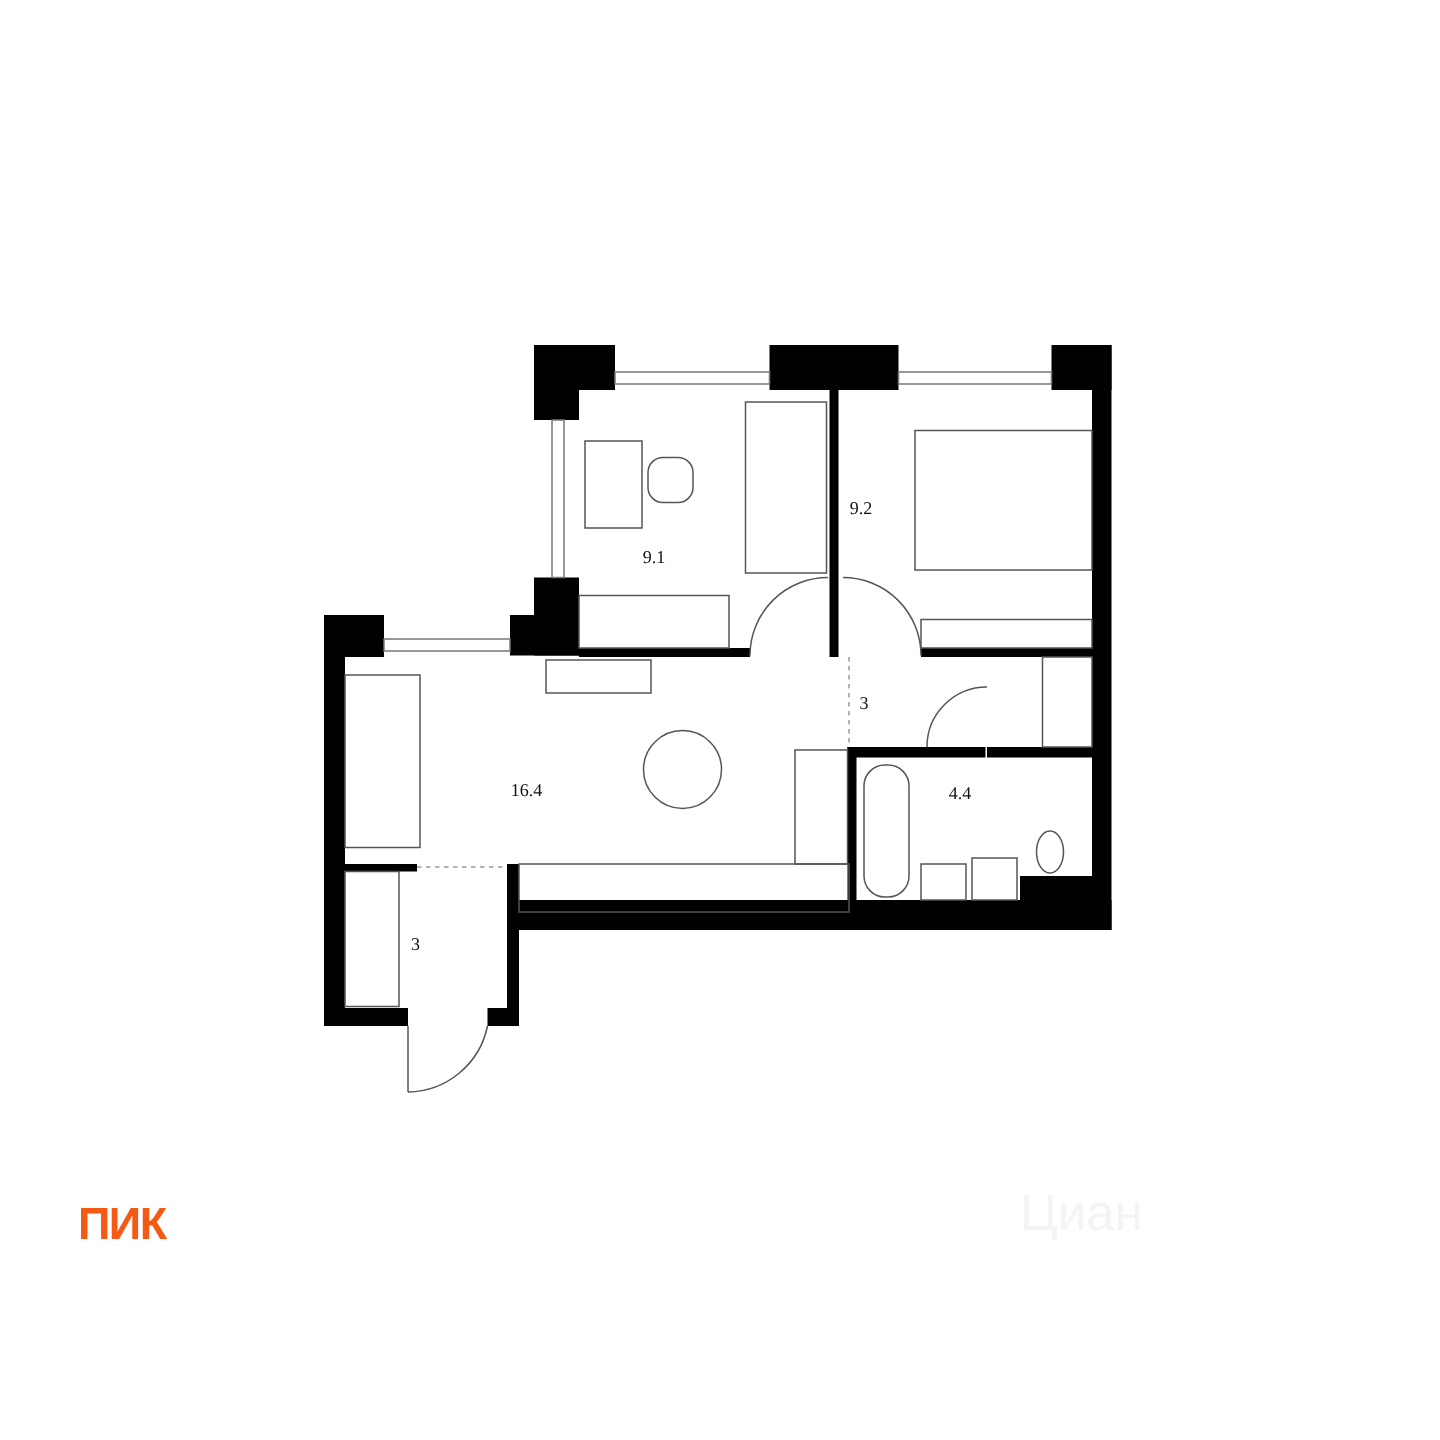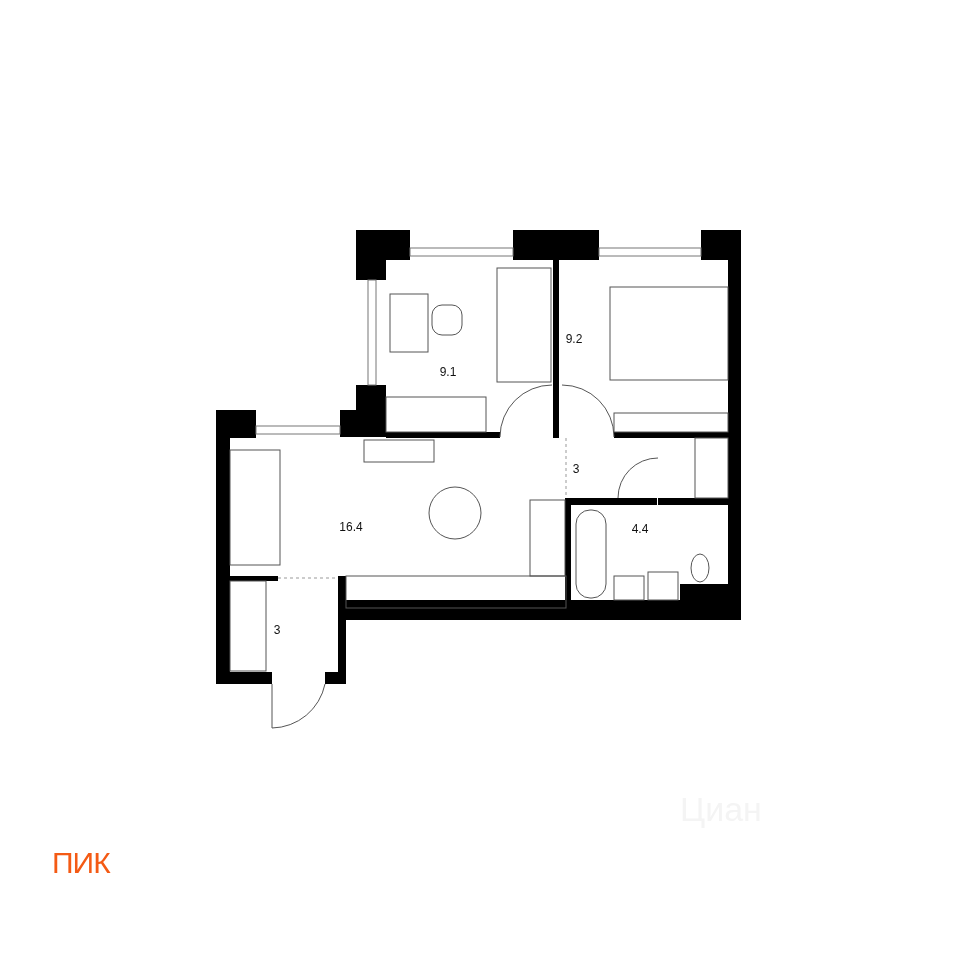--- a/index.html
+++ b/index.html
@@ -1,19 +1,19 @@
 <!DOCTYPE html>
 <html><head>
 <meta charset="utf-8">
 <style>
   html,body{margin:0;padding:0;background:#fff;}
   body{width:960px;height:960px;position:relative;overflow:hidden;font-family:"DejaVu Sans",sans-serif;}
   #plan{position:absolute;left:0;top:0;}
-  .lbl{position:absolute;font-size:12px;color:#111;font-family:Liberation Sans, sans-serif;transform:translate(-50%,-50%);white-space:nowrap;}
-  .logo{position:absolute;left:52px;top:800px;font-family:"Liberation Sans",sans-serif;font-weight:normal;font-size:30px;color:#f45a14;letter-spacing:-1px;margin-top:46px;}
+  .lbl{position:absolute;font-size:12px;color:#111;font-family:Liberation Serif, serif;transform:translate(-50%,-50%);white-space:nowrap;}
+  .logo{position:absolute;left:52px;top:800px;font-family:"Liberation Sans",sans-serif;font-weight:bold;font-size:30px;color:#f45a14;letter-spacing:-1px;}
   .wm{position:absolute;left:680px;top:790px;font-family:"Liberation Sans",sans-serif;font-size:34px;color:#f4f4f4;}
 </style>
 </head>
 <body>
 
 <svg id="plan" width="960" height="960" viewBox="0 0 960 960" xmlns="http://www.w3.org/2000/svg">
   <g fill="#000">
 
     <rect x="356" y="230" width="54" height="30"></rect>
     <rect x="513" y="230" width="86" height="30"></rect>
@@ -68,21 +68,21 @@
     <path d="M500 437 A52 52 0 0 1 552 385"></path>
     <path d="M562 385 A52 52 0 0 1 614 437"></path>
     <path d="M618 498 A40 40 0 0 1 658 458"></path>
     <path d="M272 728 A55 55 0 0 0 325 684"></path>
     <line x1="272" y1="684" x2="272" y2="728"></line>
   </g>
   <line x1="278" y1="578" x2="338" y2="578" stroke="#999" stroke-dasharray="3,3"></line>
   <line x1="566" y1="438" x2="566" y2="498" stroke="#999" stroke-dasharray="3,3"></line>
 </svg>
 
-<div class="lbl" style="left:448px;top:372px;">9.1</div>
+<div class="lbl" style="left:436px;top:372px;">9.1</div>
 <div class="lbl" style="left:574px;top:339px;">9.2</div>
 <div class="lbl" style="left:332px;top:527px;margin-left:19px;">16.4</div>
 <div class="lbl" style="left:576px;top:469px;">3</div>
 <div class="lbl" style="left:640px;top:529px;">4.4</div>
 <div class="lbl" style="left:277px;top:630px;">3</div>
 
 <div class="logo">ПИК</div>
 <div class="wm">Циан</div>
 
 </body></html>

